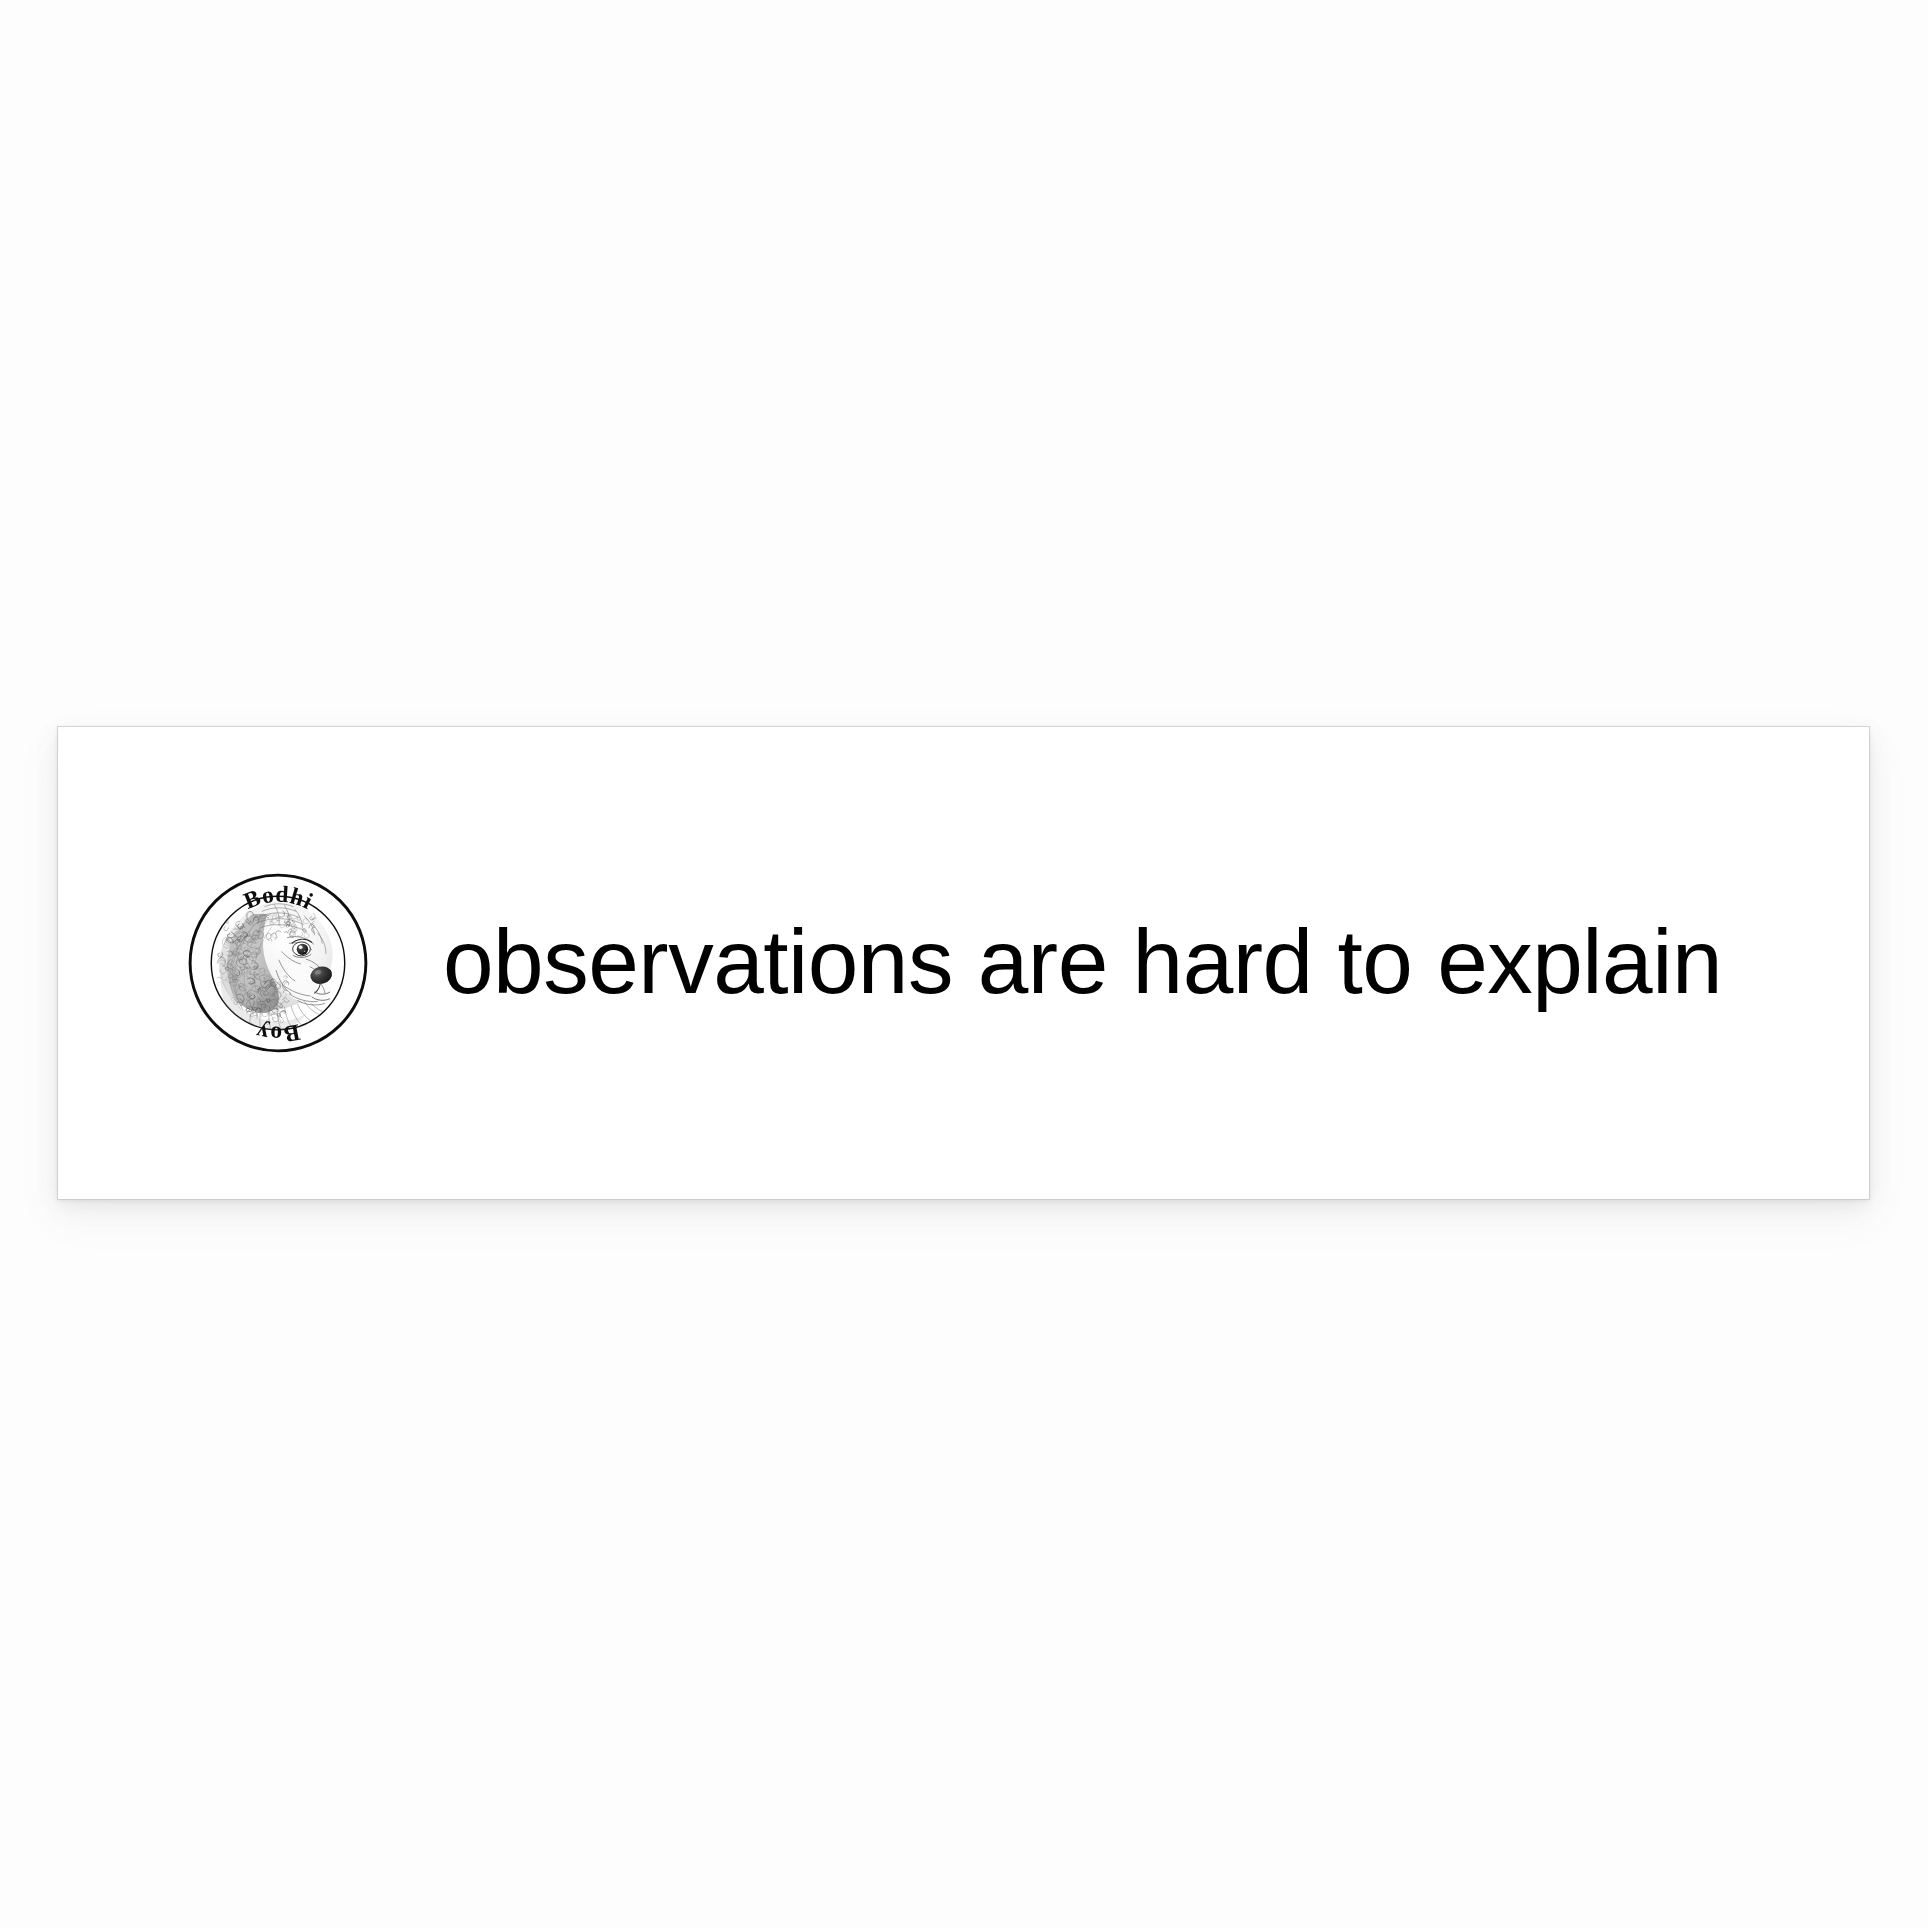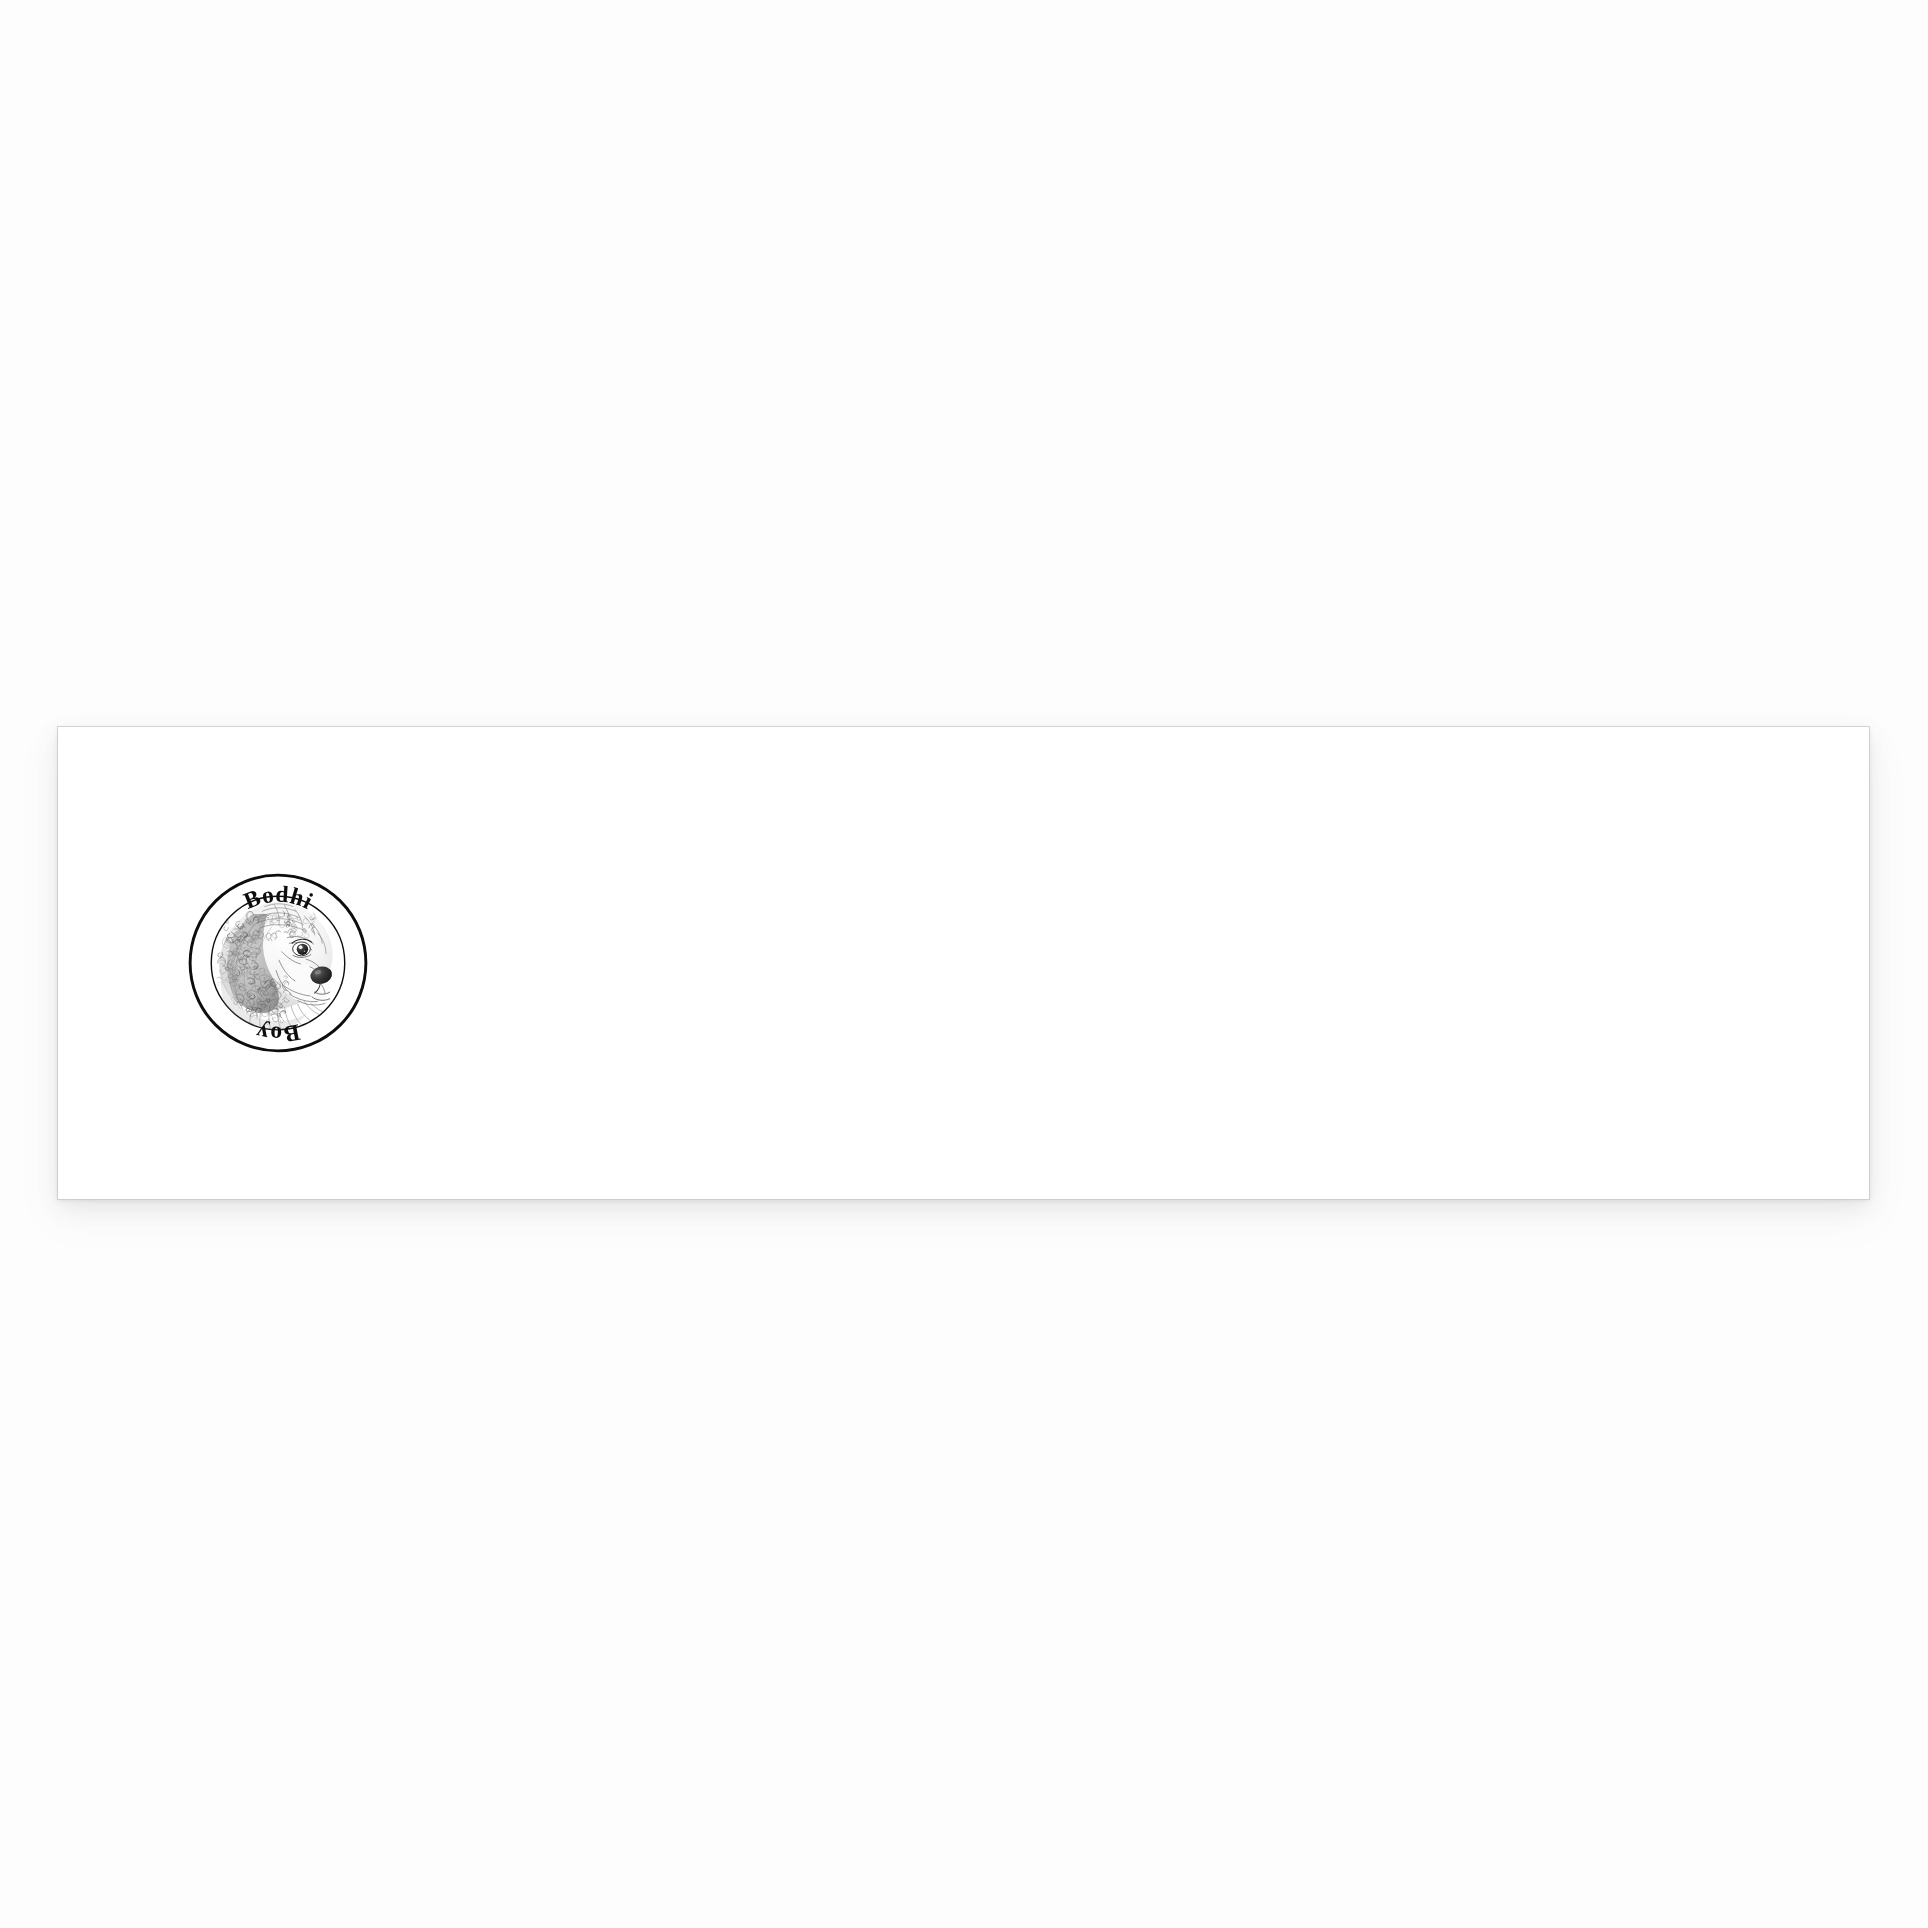--- a/index.html
+++ b/index.html
@@ -483,16 +483,17 @@
         <text font-family="'Liberation Serif', serif" font-size="25" font-weight="bold" fill="#0d0d0d" letter-spacing="0.6">
           <textPath href="#arcTop" startOffset="50%" text-anchor="middle">Bodhi</textPath>
         </text>
 
         <text font-family="'Liberation Serif', serif" font-size="25" font-weight="bold" fill="#0d0d0d" letter-spacing="0.6">
           <textPath href="#arcBot" startOffset="50%" text-anchor="middle">Boy</textPath>
         </text>
       </svg>
     </div>
 
+    <div id="slogan">observations are hard to explain</div>
 
   </div>
 </div>
 
 
 </body></html>

